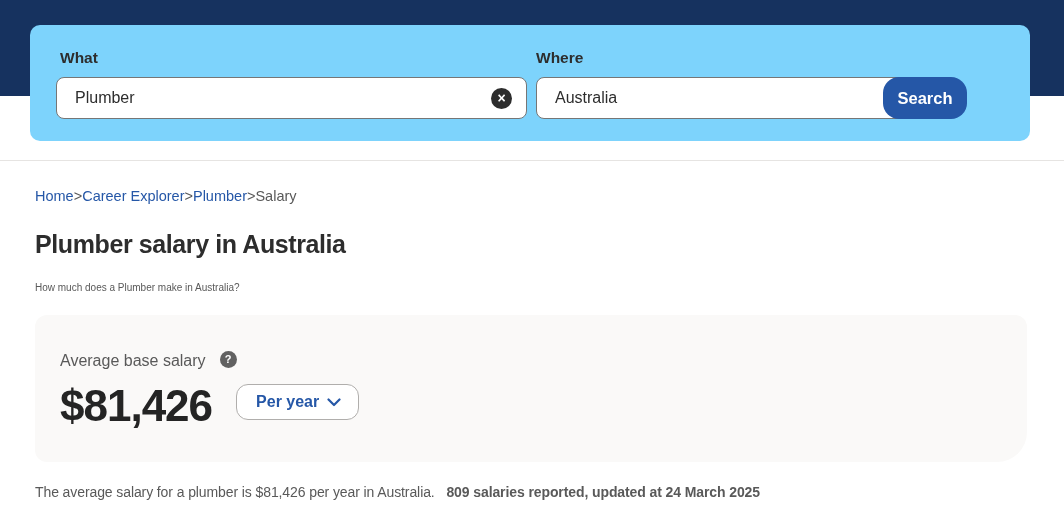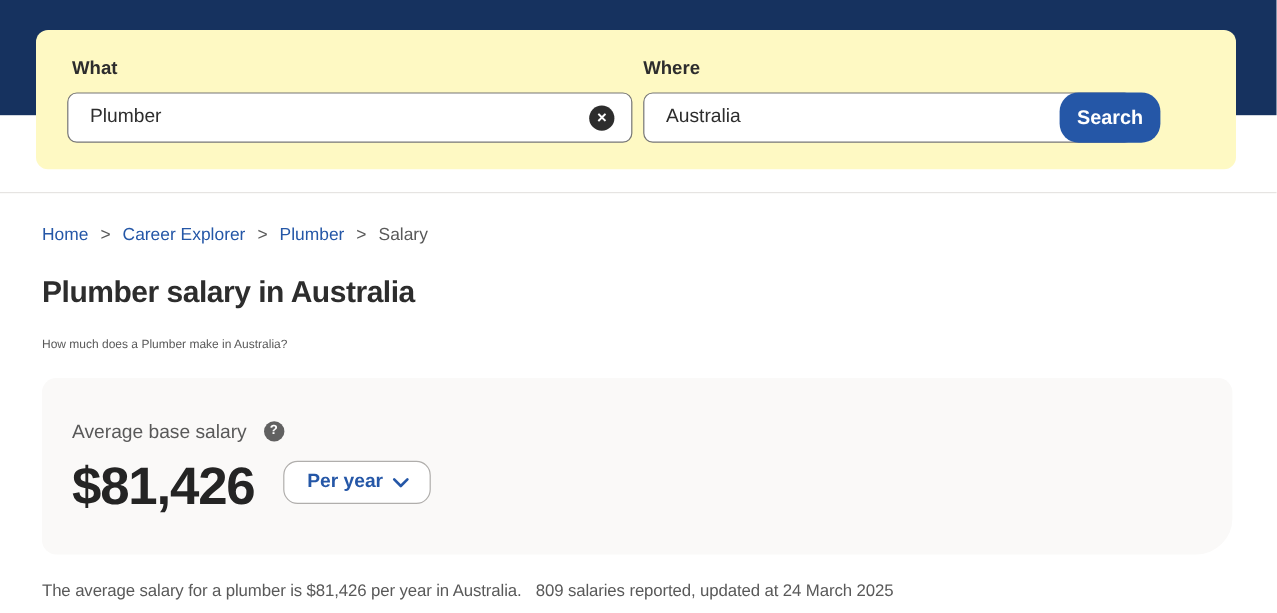--- a/index.html
+++ b/index.html
@@ -10,21 +10,21 @@
     background:#ffffff; overflow:hidden;
   }
   
   .topbar {
     position:absolute; left:0; top:0; width:1064px; height:96px;
     background:#16325f;
   }
   
   .search-card {
     position:absolute; left:30px; top:25px; width:1000px; height:116px;
-    background:#fef9c3; border-radius:10px;
+    background:#7dd3fc; border-radius:10px;
   }
   .field-label {
     position:absolute; font-size:15.5px; font-weight:700; color:#2d2d2d;
   }
   .label-what  { left:30px;  top:24px; }
   .label-where { left:506px; top:24px; }
   .input-wrap {
     position:absolute; top:52px; height:42px;
     border:1px solid #767676; border-radius:8px; background:#fff;
     display:flex; align-items:center; padding:0 14px 0 4px;
@@ -52,21 +52,21 @@
     font-size:16.5px; font-weight:700; cursor:pointer;
   }
   
   .header-divider {
     position:absolute; left:0; top:160px; width:1064px; height:1px;
     background:#e6e4e2;
   }
   
   .content { position:absolute; left:35px; top:187px; width:992px; }
   .breadcrumb {
-    display:flex; align-items:center; gap:10px;
+    display:flex; align-items:center; gap:0;
     font-size:14.5px; line-height:18px;
   }
   .breadcrumb a { color:#2557a7; text-decoration:none; cursor:pointer; }
   .crumb-sep { color:#595959; }
   .crumb-current { color:#595959; }
   .page-title {
     margin-top:24px; font-size:25px; font-weight:700; color:#2d2d2d;
     letter-spacing:-0.4px; line-height:30px;
   }
   .page-subtitle {
@@ -100,21 +100,21 @@
     padding:0 17px 0 19px; background:#ffffff;
     border:1px solid #b0aeac; border-radius:12px; cursor:pointer;
     font-family:"Liberation Sans", sans-serif;
     color:#2557a7; font-size:16px; font-weight:700;
   }
   
   .summary {
     margin-top:22px; font-size:14px; color:#595959;
     letter-spacing:-0.1px; line-height:17px;
   }
-  .summary .reported { margin-left:8px; }
+  .summary .reported { margin-left:8px;font-weight:bold; }
 </style>
 </head>
 <body>
 
 <div class="viewport">
 
   <div class="topbar"></div>
 
   <div class="search-card">
     <label class="field-label label-what">What</label>

